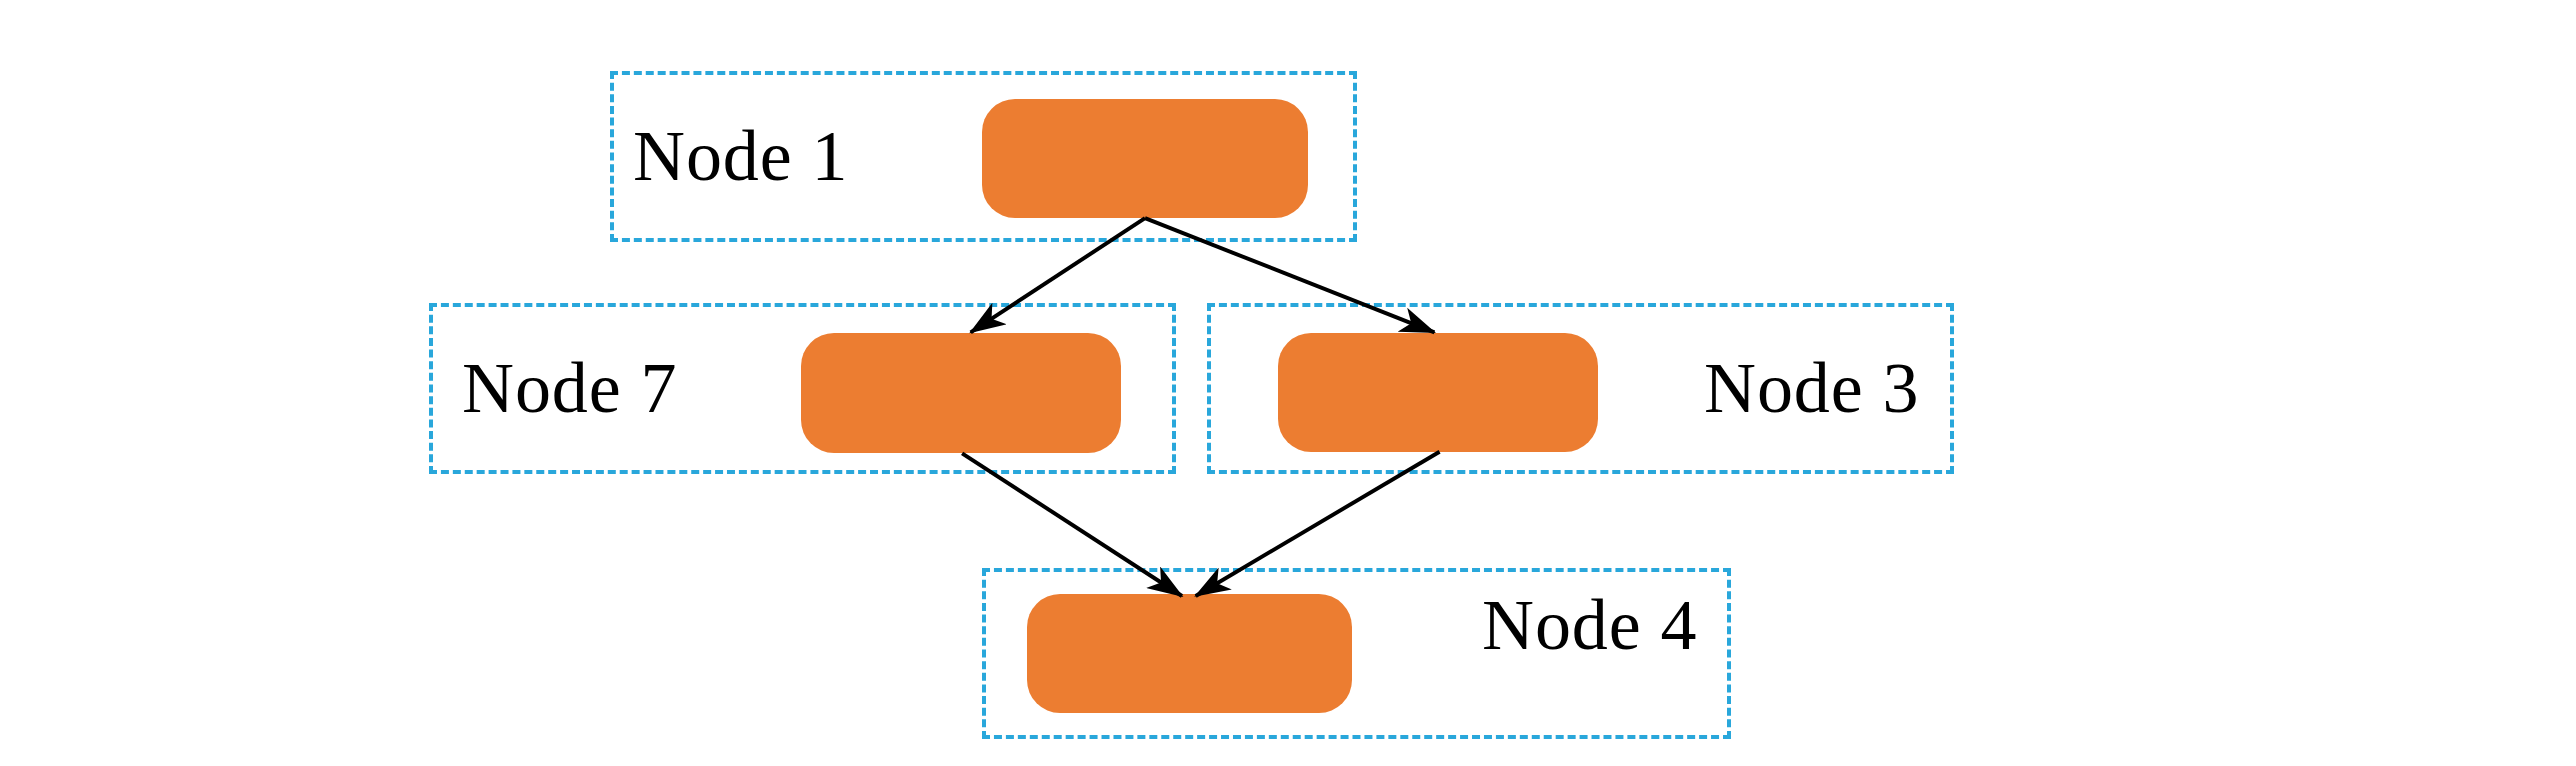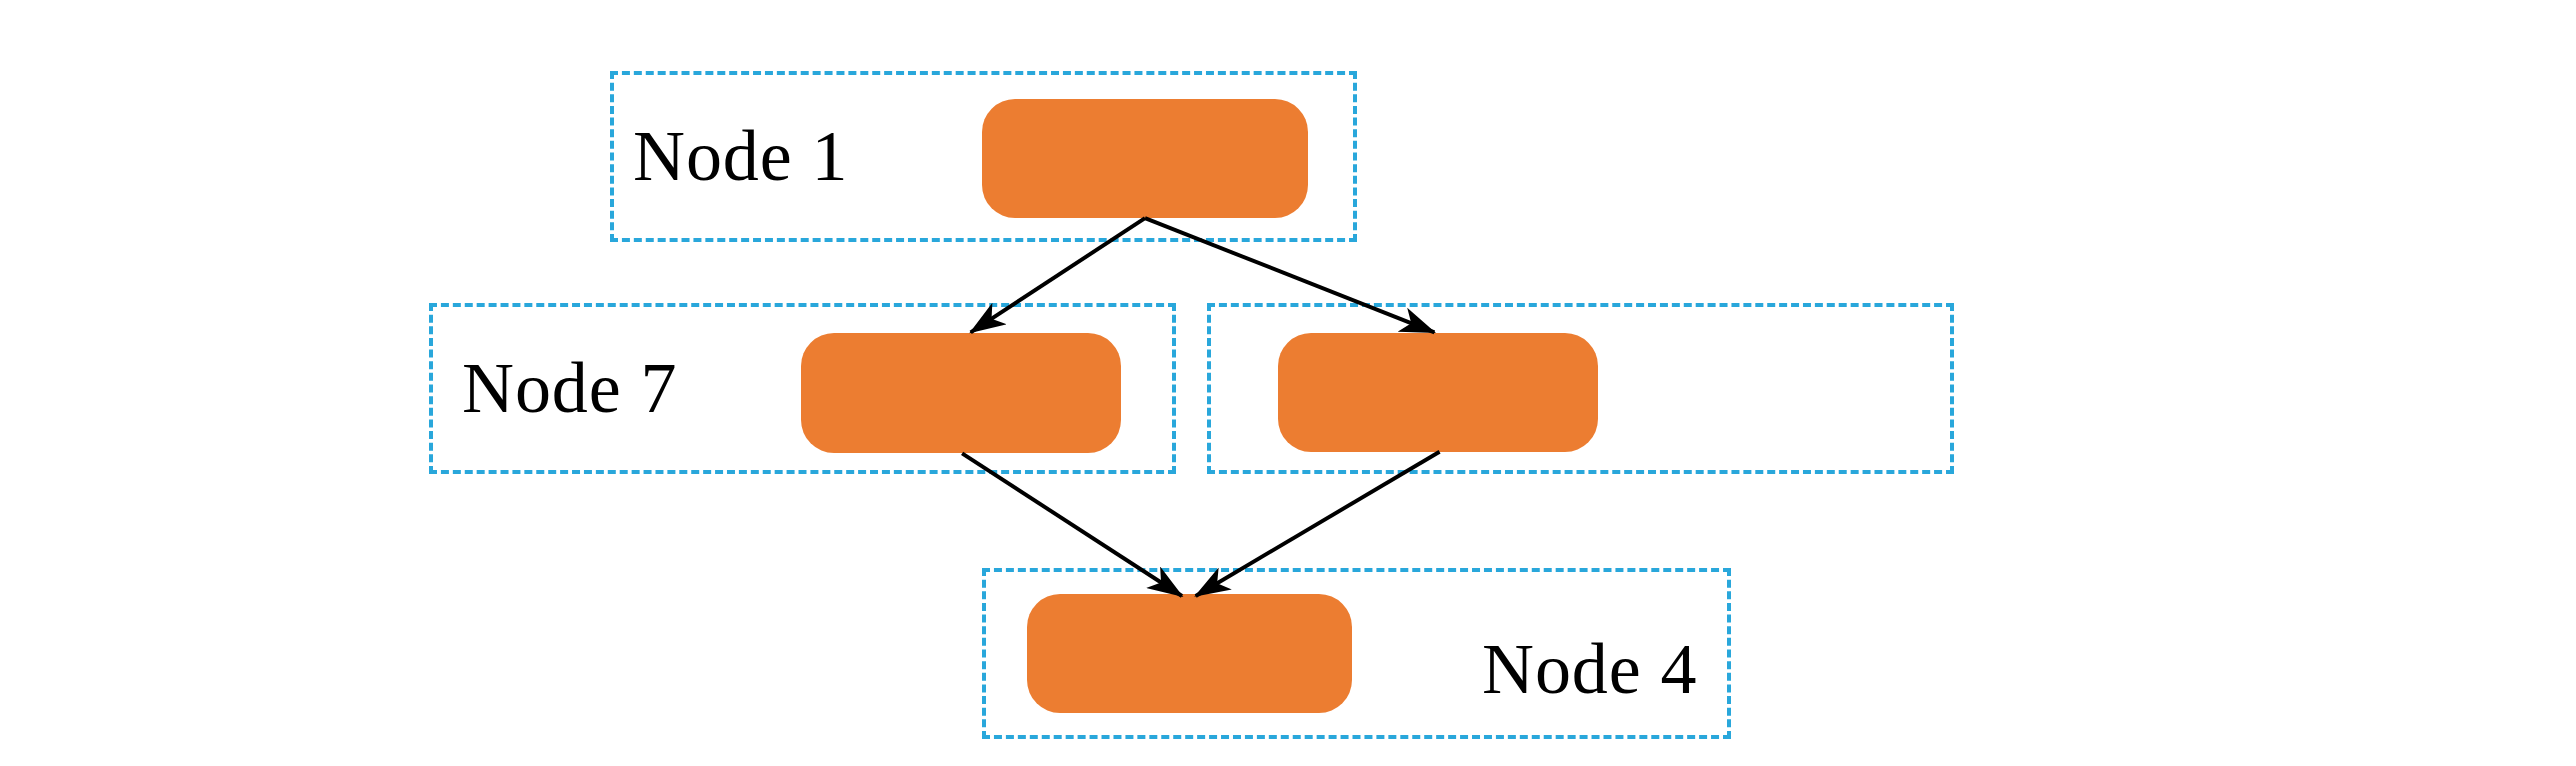--- a/index.html
+++ b/index.html
@@ -53,24 +53,25 @@
 
   <div class="node-box" style="left:610px; top:71px; width:747px; height:171px;"></div>
   <div class="node-label" style="left:633px; top:71px;">Node 1</div>
   <div class="node-shape" style="left:982px; top:99px; width:326px; height:119px;"></div>
 
   <div class="node-box" style="left:429px; top:303px; width:747px; height:171px;"></div>
   <div class="node-label" style="left:462px; top:303px;">Node 7</div>
   <div class="node-shape" style="left:801px; top:333px; width:320px; height:120px;"></div>
 
   <div class="node-box" style="left:1207px; top:303px; width:747px; height:171px;"></div>
+  <div class="node-label" style="left:1704px; top:303px;">Node 3</div>
   <div class="node-shape" style="left:1278px; top:333px; width:320px; height:119px;"></div>
 
   <div class="node-box" style="left:982px; top:568px; width:749px; height:171px;"></div>
-  <div class="node-label" style="left:1482px; top:584px;text-align:right;">Node 4</div>
+  <div class="node-label" style="left:1482px; top:540px;text-align:right;">Node 4</div>
   <div class="node-shape" style="left:1027px; top:594px; width:325px; height:119px;"></div>
 
   <svg class="edges-layer" viewBox="0 0 2999 892">
     <defs>
       <marker id="arrowhead" markerUnits="userSpaceOnUse" markerWidth="44" markerHeight="30" refX="40" refY="15" orient="auto">
         <path d="M0,0 L42,15 L0,30 L11,15 Z" fill="#000000"></path>
       </marker>
     </defs>
     <line x1="1333" y1="254" x2="1130" y2="387" stroke="#000000" stroke-width="4.6" marker-end="url(#arrowhead)"></line>
     <line x1="1333" y1="254" x2="1670" y2="387" stroke="#000000" stroke-width="4.6" marker-end="url(#arrowhead)"></line>

